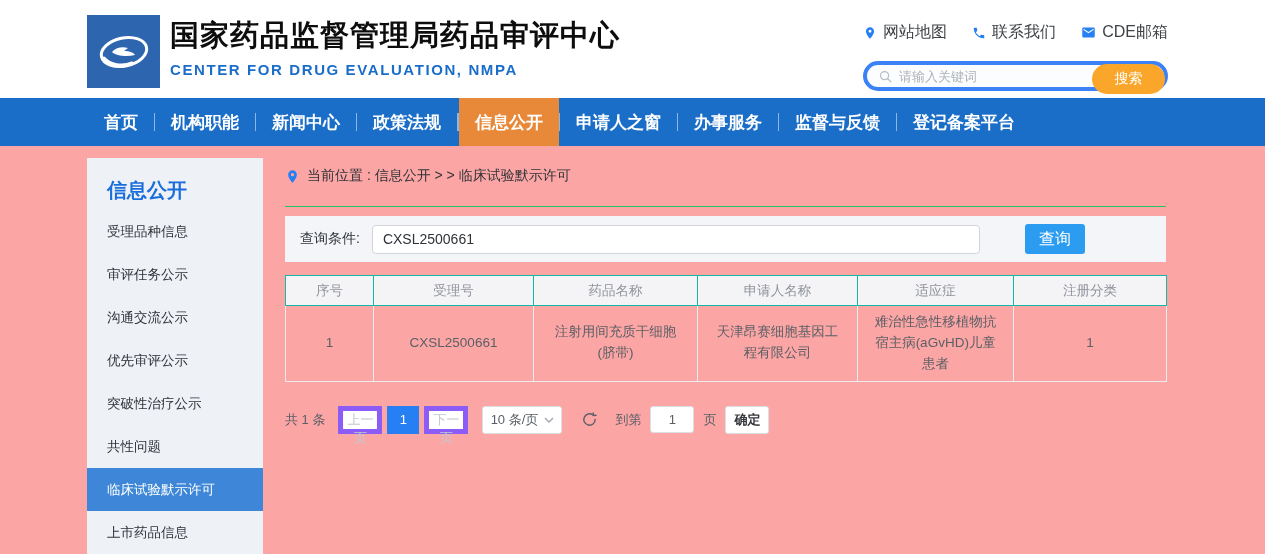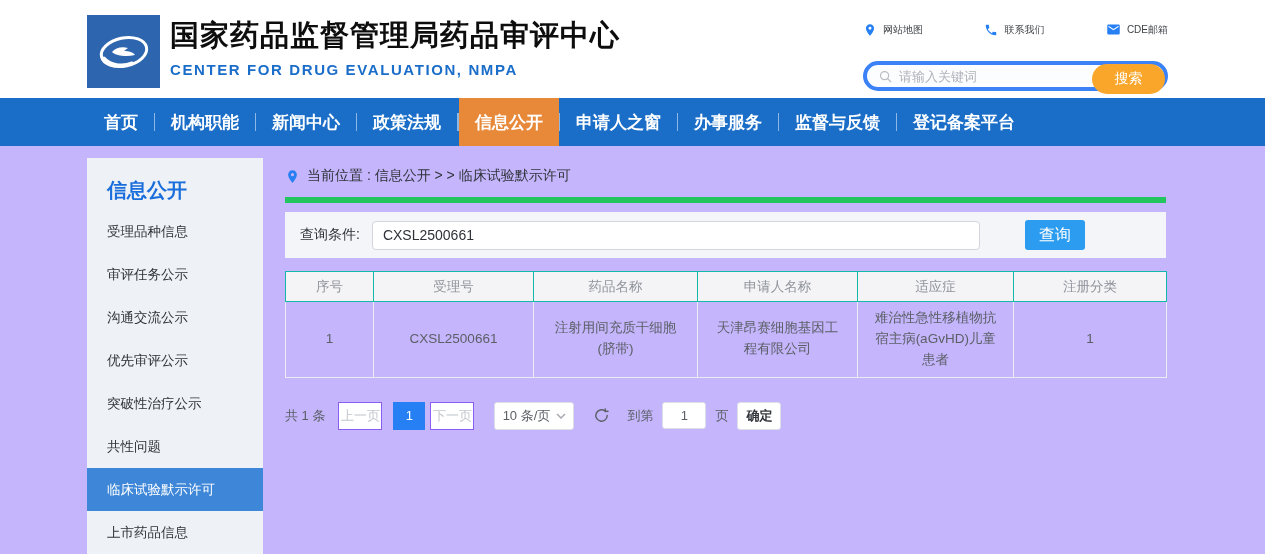--- a/index.html
+++ b/index.html
@@ -1,59 +1,59 @@
 <!DOCTYPE html>
 <html><head>
 <meta charset="utf-8">
 <style>
   * { margin:0; padding:0; box-sizing:border-box; }
   body { font-family:"Liberation Sans","DejaVu Sans",sans-serif; background:#fff; }
-  .page { position:relative; width:1265px; height:554px; background:#c4b5fd; overflow:hidden; }
+  .page { position:relative; width:1265px; height:554px; background:#fca5a5; overflow:hidden; }
 
   
   .header { position:relative; height:98px; background:#fff; }
   .logo { position:absolute; left:87px; top:15px; width:73px; height:73px; }
   .brand { position:absolute; left:170px; top:16px; }
   .brand-title { font-size:29px; font-weight:bold; color:#0d0d0d; letter-spacing:1px; }
   .brand-sub { margin-top:5px; font-size:15px; font-weight:bold; color:#1a6dc9; letter-spacing:1.6px; }
   .quick-links { position:absolute; left:863px; top:22px; width:305px; display:flex; justify-content:space-between; align-items:center; }
-  .qlink { display:flex; align-items:center; gap:6px; font-size:10px; color:#3f4348; text-decoration:none; cursor:pointer; }
+  .qlink { display:flex; align-items:center; gap:6px; font-size:16px; color:#3f4348; text-decoration:none; cursor:pointer; }
   .search-bar { position:absolute; left:863px; top:61px; width:305px; height:30px; border:4px solid #3b82f6; border-radius:15px; background:#fcfdfe; display:flex; align-items:center; }
   .search-icon { margin-left:11px; display:flex; }
   .search-bar input { border:none; outline:none; background:transparent; flex:1; font-size:13px; color:#333; padding:0 6px; min-width:0; }
   .search-bar input::placeholder { color:#aeb2b9; }
   .search-btn { position:absolute; right:-1px; top:-1px; height:30px; width:73px; border:none; border-radius:15px; background:#f9a62b; color:#fff; font-size:14px; cursor:pointer; }
 
   
   .nav { height:48px; background:#1a6ec8; display:flex; align-items:center; padding-left:88px; }
   .nav-item { display:flex; align-items:center; height:48px; padding:0 16px; color:#fff; font-size:17px; font-weight:bold; text-decoration:none; cursor:pointer; white-space:nowrap; }
   .nav-item.active { background:#e8893a; }
   .nav-sep { width:1px; height:18px; background:rgba(255,255,255,.5); }
 
   
   .sidebar { position:absolute; left:87px; top:158px; width:176px; height:396px; background:#eef1f6; }
   .sidebar-title { padding:19px 0 6px 20px; font-size:20px; font-weight:bold; color:#1a6edb; }
   .side-item { display:block; height:43px; line-height:43px; padding-left:20px; font-size:13.5px; color:#2f3338; text-decoration:none; cursor:pointer; white-space:nowrap; }
   .side-item.active { background:#3e87d8; color:#fff; }
 
   
   .main { position:absolute; left:285px; top:167px; width:881px; }
-  .breadcrumb { display:flex; align-items:center; gap:7px; font-size:14px; color:#2f3338; padding-bottom:12px; border-bottom:6px solid #22c55e; }
+  .breadcrumb { display:flex; align-items:center; gap:7px; font-size:14px; color:#2f3338; padding-bottom:21px; border-bottom:1px solid #22c55e; }
   .query-panel { margin-top:9px; height:46px; background:#f3f5f8; display:flex; align-items:center; }
   .query-label { margin-left:15px; font-size:14px; color:#2f3338; }
   .query-input { margin-left:12px; width:608px; height:29px; border:1px solid #d2d5da; border-radius:4px; padding:0 10px; font-size:14px; color:#2f3338; background:#fff; outline:none; }
   .query-btn { margin-left:45px; width:60px; height:30px; background:#2b9cf0; border:none; border-radius:3px; color:#fff; font-size:16px; cursor:pointer; }
 
   .results { margin-top:13px; width:881px; border-collapse:collapse; table-layout:fixed; }
   .results th { height:30px; background:#f4f4f6; color:#8f939b; font-weight:normal; font-size:13.5px; border:1px solid #14b8a6; }
   .results td { height:56px; text-align:center; vertical-align:middle; font-size:13.5px; color:#5c6066; border:1px solid #ebecee; padding:6px 14px; line-height:1.55; }
 
   .pagination { margin-top:24px; display:flex; align-items:center; font-size:13px; color:#5c6066; }
   .pg-total { margin-right:13px; white-space:nowrap; }
-  .pg-btn { width:44px; height:28px; background:#fff; border:1px solid #8b5cf6; color:#c3c7ce; font-size:13px; margin-right:11px; cursor:default; }
+  .pg-btn { width:44px; height:28px; background:#fff; border:5px solid #8b5cf6; color:#c3c7ce; font-size:13px; margin-right:5px; cursor:default; }
   .pg-num { width:32px; height:28px; background:#2680f3; border:1px solid #2680f3; color:#fff; font-size:13px; margin-right:5px; cursor:pointer; }
   .pg-select { width:80px; height:28px; border:1px solid #dcdfe6; border-radius:3px; background:#fff; display:flex; align-items:center; justify-content:center; gap:6px; margin-left:9px; cursor:pointer; white-space:nowrap; }
   .pg-refresh { margin-left:19px; display:flex; cursor:pointer; }
   .goto-label { margin-left:17px; white-space:nowrap;text-align:right; }
   .pg-input { width:44px; height:27px; border:1px solid #dcdfe6; border-radius:3px; text-align:center; margin:0 9px; font-size:13px; color:#5c6066; outline:none; }
   .pg-confirm { margin-left:9px; width:44px; height:28px; background:#fff; border:1px solid #dcdfe6; border-radius:3px; font-size:13px; font-weight:bold; color:#33363b; cursor:pointer; }
 </style>
 </head>
 <body>
 

